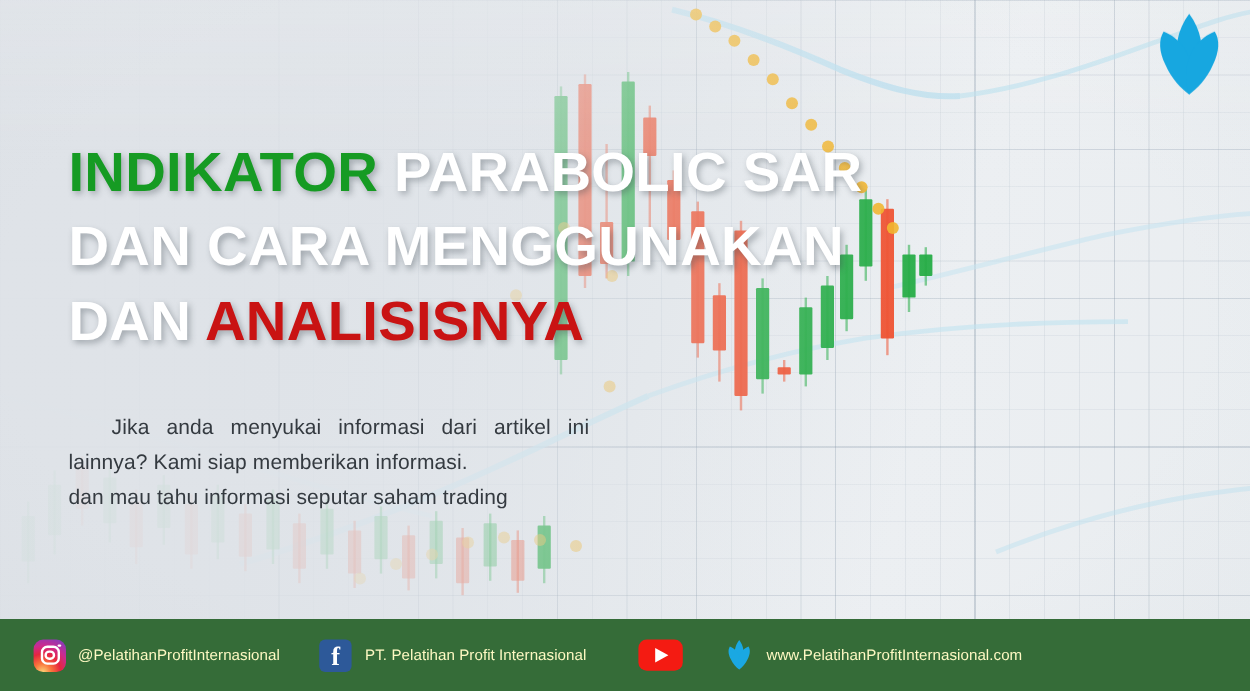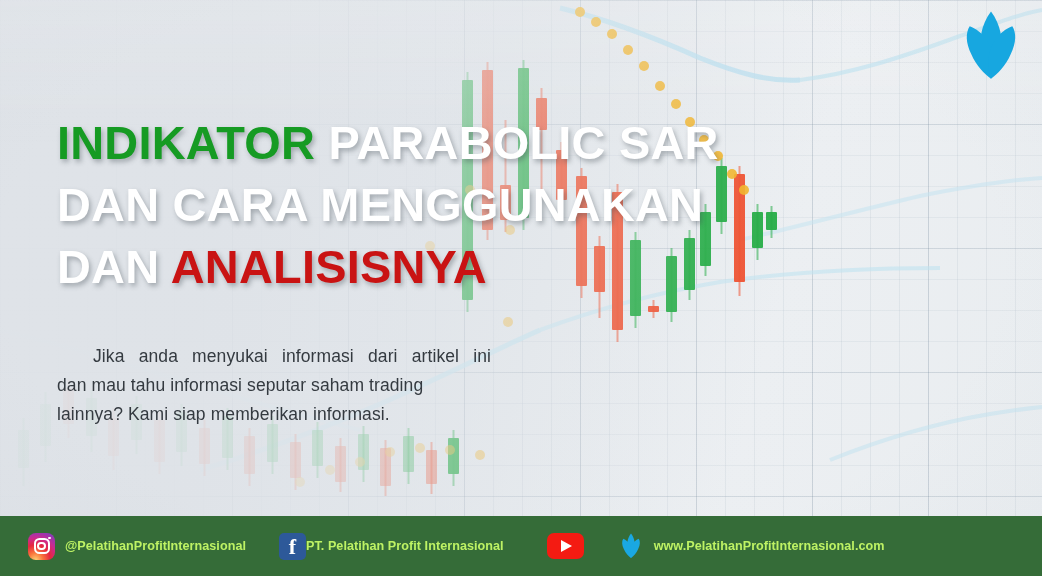--- a/index.html
+++ b/index.html
@@ -91,30 +91,30 @@
   
   #footer {
     position:absolute; left:0; bottom:0;
     width:1042px; height:60px;
     background:#356c38;
     display:flex; align-items:center;
   }
   .f-item { display:flex; align-items:center; height:60px; }
   .f-item .f-ico { flex:0 0 auto; display:flex; align-items:center; justify-content:center; }
   .f-label {
-    color:#bef264;
+    color:#fef9c3;
     font-size:12.6px;
-    font-weight:700;
+    font-weight:400;
     letter-spacing:.05px;
     white-space:nowrap;
   }
   #f-ig { margin-left:28px; }
   #f-ig .f-label { margin-left:10px; }
   #f-fb { margin-left:33px; }
-  #f-fb .f-label { }
+  #f-fb .f-label { margin-left:11px; }
   #f-yt { margin-left:43px; }
   #f-yt .f-label { margin-left:11px; }
   #f-web { margin-left:32px; }
   #f-web .f-label { margin-left:8px; }
 
   .ig-box { width:27px; height:27px; border-radius:8px; position:relative;
     background:radial-gradient(circle at 28% 100%, #fdd276 0%, #f9743b 22%, #e6263f 45%, #cc2a8f 66%, #8a3ab9 90%); }
   .ig-ring { position:absolute; left:5.5px; top:5.5px; width:16px; height:16px; border:2.4px solid #fff; border-radius:5.5px; }
   .ig-lens { position:absolute; left:9.2px; top:9.2px; width:8.6px; height:8.6px; border:2.2px solid #fff; border-radius:50%; }
   .ig-dot  { position:absolute; right:4.2px; top:4.2px; width:2.8px; height:2.8px; background:#fff; border-radius:50%; }
@@ -276,22 +276,22 @@
       <span class="c-white">DAN CARA MENGGUNAKAN</span>
     </div>
     <div class="hl-line">
       <span class="c-white">DAN</span>
       <span class="c-red">ANALISISNYA</span>
     </div>
   </div>
 
   <div id="subtitle">
     <div class="ln1">Jika anda menyukai informasi dari artikel ini</div>
+    <div>lainnya? Kami siap memberikan informasi.</div>
     <div>dan mau tahu informasi seputar saham trading</div>
-    <div>lainnya? Kami siap memberikan informasi.</div>
   </div>
 
   <div id="footer">
 
     <div class="f-item" id="f-ig">
       <span class="f-ico">
         <span class="ig-box">
           <span class="ig-ring"></span>
             <span class="ig-lens"></span>
             <span class="ig-dot"></span>

